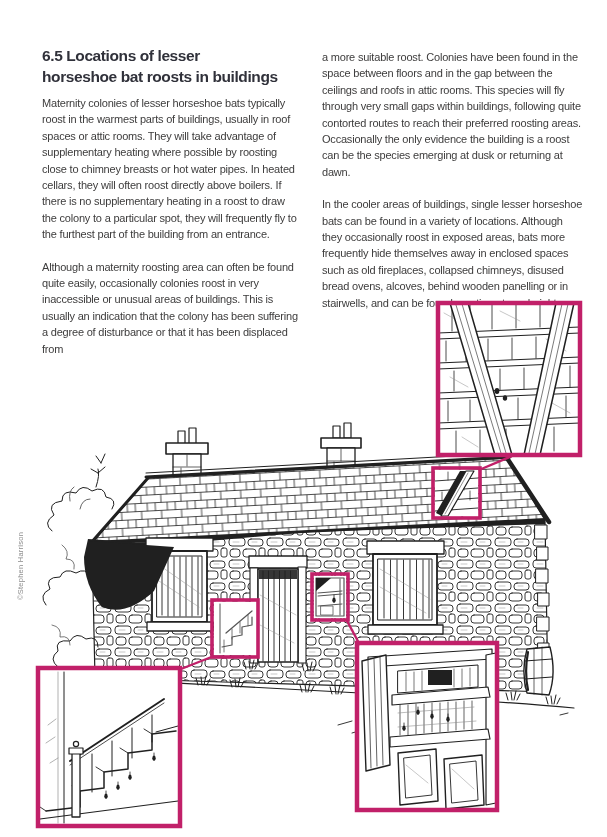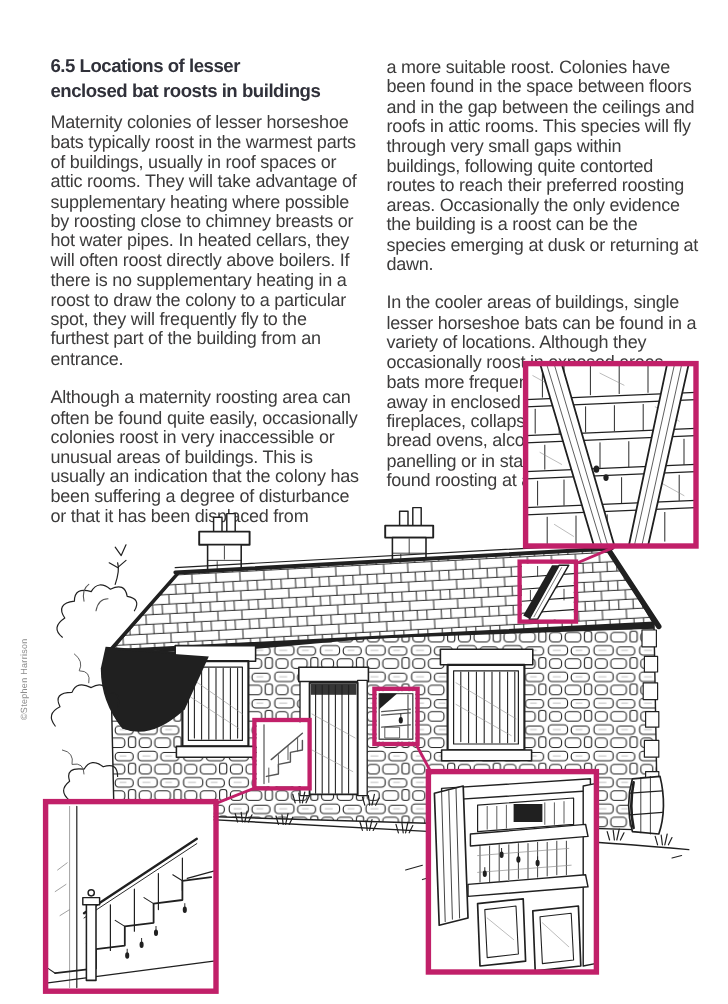--- a/index.html
+++ b/index.html
@@ -1,21 +1,21 @@
 <!DOCTYPE html>
 <html style="--page-bg: #ffffff; --accent-magenta: #c12069; --ink: #202020; --heading: #30313a; --body-text: #3d3c3c; --caption: #4f4f4f; --credit: #8c8c8c;"><head>
 <meta charset="utf-8">
 <style>
   html,body{margin:0;padding:0;background:#e8e8e8}
   .page{position:relative;width:607px;height:837px;margin:0 auto;background:var(--page-bg,#fff);
         font-family:"Liberation Sans",sans-serif;overflow:hidden}
   .heading{position:absolute;left:42px;top:45px;margin:0;font-size:15.5px;line-height:21px;
            letter-spacing:-0.4px;font-weight:bold;color:var(--heading,#30313a)}
   .hline{display:block;white-space:nowrap}
-  .col{position:absolute;font-size:15px;line-height:16.4px;letter-spacing:-0.2px;
+  .col{position:absolute;font-size:11px;line-height:16.4px;letter-spacing:-0.2px;
        color:var(--body-text,#3d3c3c)}
   .col p{margin:0 0 16px 0}
   .col-left{left:42px;top:95px;width:259px}
   .col-right{left:322px;top:49px;width:261px}
   .caption{position:absolute;left:41px;top:389px;font-size:10px;letter-spacing:-0.1px;
            color:var(--caption,#4f4f4f);z-index:3}
   .credit{position:absolute;left:20px;top:566px;transform:translate(-50%,-50%) rotate(-90deg);
           font-size:7.5px;letter-spacing:0.25px;color:var(--credit,#8c8c8c);white-space:nowrap;z-index:3}
   figure.illustration{position:absolute;left:0;top:295px;width:607px;height:542px;margin:0}
   .ink{stroke:var(--ink,#202020);fill:none;stroke-linecap:round;stroke-linejoin:round}
@@ -25,21 +25,21 @@
   .cfill{fill:#fff}
   .dark{fill:var(--ink,#202020);stroke:none}
 </style>
 </head>
 <body>
 
 <div class="page">
 
   <h1 class="heading">
     <span class="hline">6.5 Locations of lesser</span>
-    <span class="hline">enclosed bat roosts in buildings</span>
+    <span class="hline">horseshoe bat roosts in buildings</span>
   </h1>
 
   <div class="col col-left">
     <p>Maternity colonies of lesser horseshoe bats typically roost in the warmest parts of buildings, usually in roof spaces or attic rooms. They will take advantage of supplementary heating where possible by roosting close to chimney breasts or hot water pipes. In heated cellars, they will often roost directly above boilers. If there is no supplementary heating in a roost to draw the colony to a particular spot, they will frequently fly to the furthest part of the building from an entrance.</p>
     <p>Although a maternity roosting area can often be found quite easily, occasionally colonies roost in very inaccessible or unusual areas of buildings. This is usually an indication that the colony has been suffering a degree of disturbance or that it has been displaced from</p>
   </div>
 
   <div class="col col-right">
     <p>a more suitable roost. Colonies have been found in the space between floors and in the gap between the ceilings and roofs in attic rooms. This species will fly through very small gaps within buildings, following quite contorted routes to reach their preferred roosting areas. Occasionally the only evidence the building is a roost can be the species emerging at dusk or returning at dawn.</p>
     <p>In the cooler areas of buildings, single lesser horseshoe bats can be found in a variety of locations. Although they occasionally roost in exposed areas, bats more frequently hide themselves away in enclosed spaces such as old fireplaces, collapsed chimneys, disused bread ovens, alcoves, behind wooden panelling or in stairwells, and can be found roosting at any height.</p>

